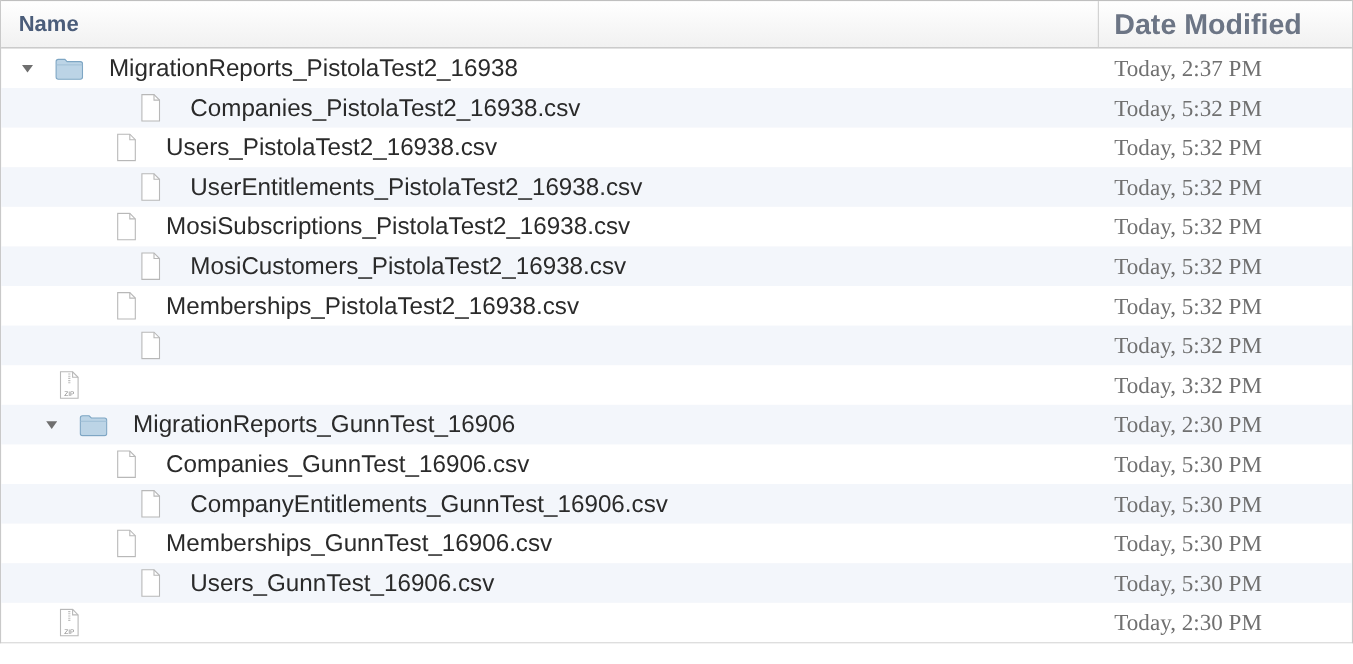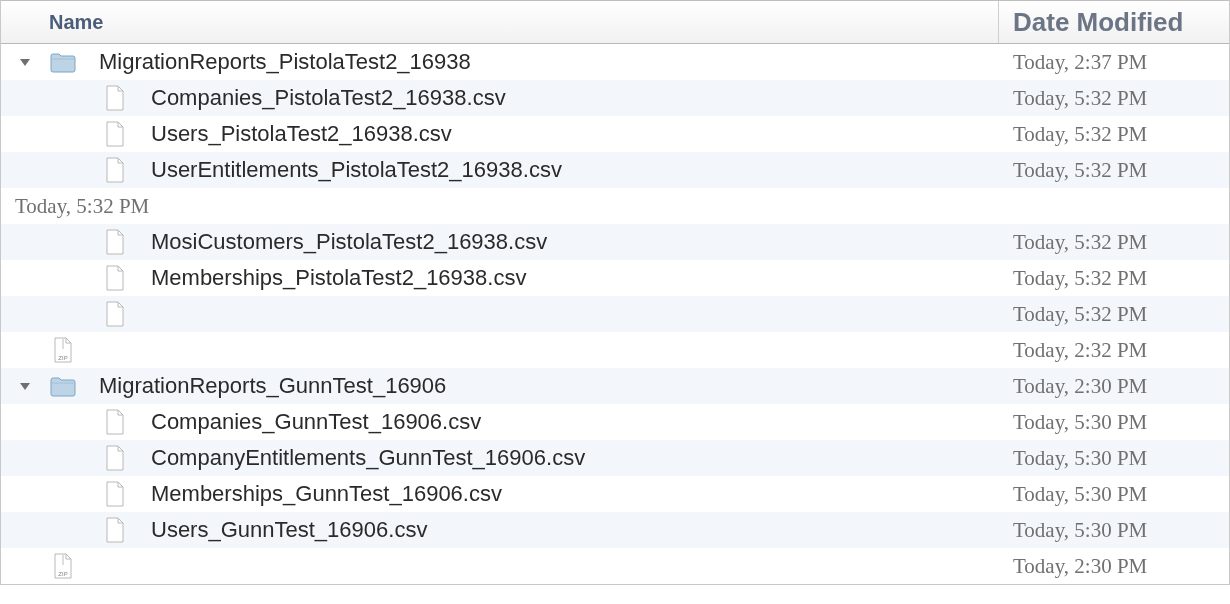--- a/index.html
+++ b/index.html
@@ -27,39 +27,38 @@
   .header .col-name {
     flex: 1;
     padding-left: 16px;
     color: #4b5d7a;
     font-weight: 600;
     font-size: 20px;
     height: 100%;
     display: flex;
     align-items: center;
     border-right: 1px solid #cfcfcf;
-    margin-left: 32px;
   }
   .header .col-date {
     width: 230px;
     padding-left: 14px;
     color: #6c7585;
     font-weight: 600;
     font-size: 26px;
     height: 100%;
     display: flex;
     align-items: center;
   }
   .rows { }
   .row {
     display: flex;
     height: 36px;
     align-items: center;
   }
-  .row.alt { background: #f3f6fb; }
+  .row.alt { background: #f3f6fb; padding-left: 22px; }
   .cell-name {
     flex: 1;
     display: flex;
     align-items: center;
     padding-left: 12px;
     overflow: hidden;
     white-space: nowrap;
     gap: 12px;
   }
   .cell-date {
@@ -163,20 +162,31 @@
             <svg class="file-svg" viewBox="0 0 20 26">
               <path d="M2 1 L13 1 L18 6 L18 25 L2 25 Z" fill="#ffffff" stroke="#b8b8b8" stroke-width="1"></path>
               <path d="M13 1 L13 6 L18 6" fill="none" stroke="#b8b8b8" stroke-width="1"></path>
             </svg>
           </span>
           <span class="label">UserEntitlements_PistolaTest2_16938.csv</span>
         </div>
         <div class="cell-date">Today, 5:32 PM</div>
       </div>
       <div class="row">
+        <div class="cell-name">
+          <span class="disclosure"></span>
+          <span style="display: inline-block; width: 40px;"></span>
+          <span class="icon">
+            <svg class="file-svg" viewBox="0 0 20 26">
+              <path d="M2 1 L13 1 L18 6 L18 25 L2 25 Z" fill="#ffffff" stroke="#b8b8b8" stroke-width="1"></path>
+              <path d="M13 1 L13 6 L18 6" fill="none" stroke="#b8b8b8" stroke-width="1"></path>
+            </svg>
+          </span>
+          <span class="label">MosiSubscriptions_PistolaTest2_16938.csv</span>
+        </div>
         <div class="cell-date">Today, 5:32 PM</div>
       </div>
       <div class="row alt">
         <div class="cell-name">
           <span class="disclosure"></span>
           <span style="display: inline-block; width: 40px;"></span>
           <span class="icon">
             <svg class="file-svg" viewBox="0 0 20 26">
               <path d="M2 1 L13 1 L18 6 L18 25 L2 25 Z" fill="#ffffff" stroke="#b8b8b8" stroke-width="1"></path>
               <path d="M13 1 L13 6 L18 6" fill="none" stroke="#b8b8b8" stroke-width="1"></path>
@@ -218,21 +228,21 @@
           <span class="disclosure"></span>
           <span class="icon">
             <svg class="file-svg" viewBox="0 0 20 26">
               <path d="M2 1 L13 1 L18 6 L18 25 L2 25 Z" fill="#ffffff" stroke="#b8b8b8" stroke-width="1"></path>
               <path d="M13 1 L13 6 L18 6" fill="none" stroke="#b8b8b8" stroke-width="1"></path>
               <path d="M9 3 L11 3 M9 5 L11 5 M9 7 L11 7 M9 9 L11 9 M9 11 L11 11" stroke="#bdbdbd" stroke-width="1"></path>
               <text x="10" y="23" text-anchor="middle" class="zip-label">ZIP</text>
             </svg>
           </span>
         </div>
-        <div class="cell-date">Today, 2:32 PM</div>
+        <div class="cell-date">Today, 3:32 PM</div>
       </div>
       <div class="row alt">
         <div class="cell-name">
           <span class="disclosure">
             <svg width="12" height="12" viewBox="0 0 12 12">
               <path d="M1 3 L11 3 L6 10 Z" fill="#6f6f6f"></path>
             </svg>
           </span>
           <span class="icon">
             <svg class="folder-svg" viewBox="0 0 26 22">

